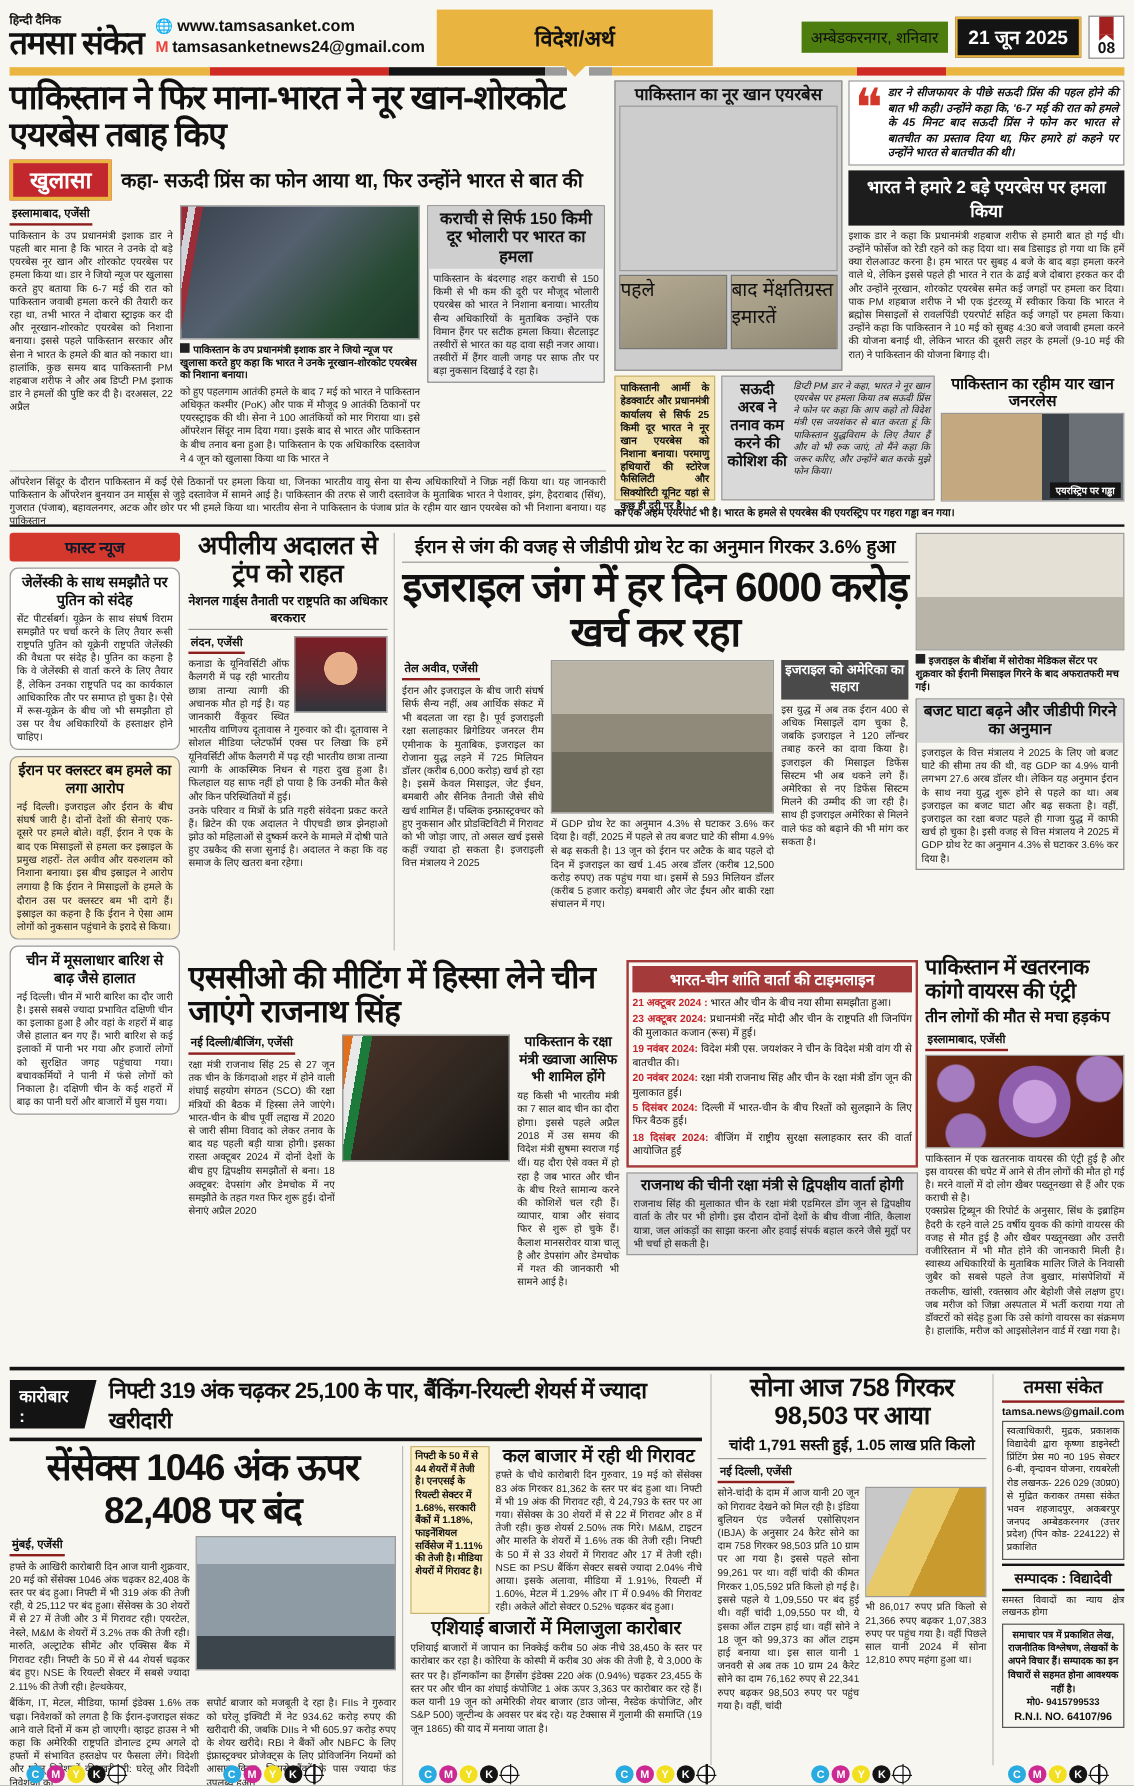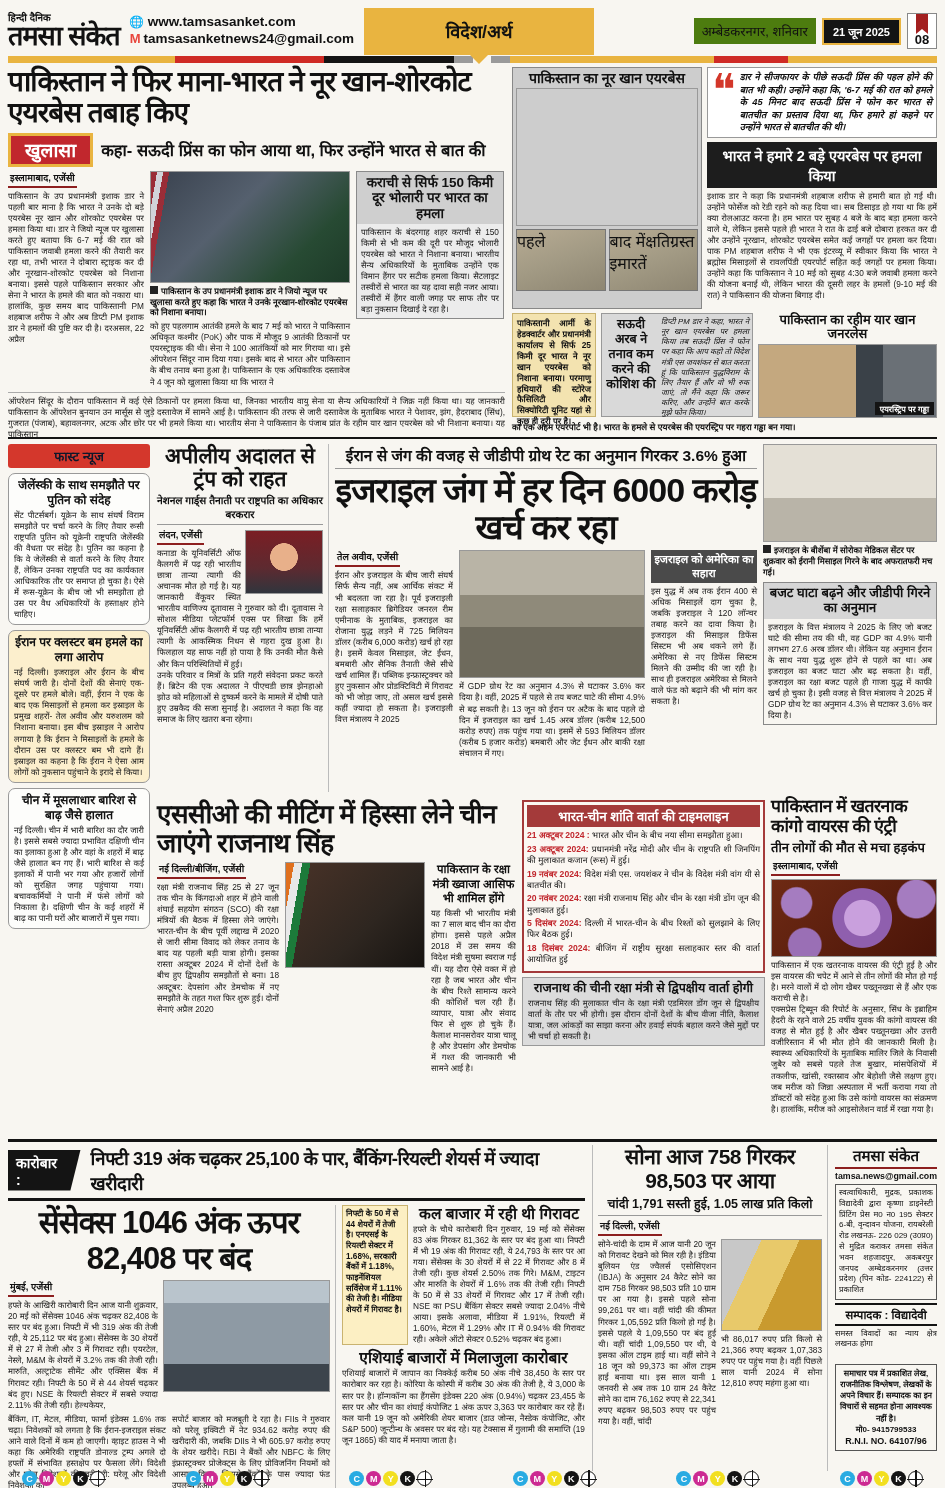--- a/index.html
+++ b/index.html
@@ -15,21 +15,21 @@
   .contact-block { font-size:13.5px; font-weight:bold; line-height:1.25; }
   .contact-row { display:flex; align-items:center; gap:3px; }
   .globe-icon { font-size:12px; }
   .gmail-icon { color:#e8453c; font-weight:900; font-size:13px; }
   .section-tab { position:relative; background:#e9b440; flex:0 0 230px; text-align:center;
                  font-size:18px; font-weight:800; padding:11px 0 12px; align-self:flex-start; }
   .section-tab:after { content:""; position:absolute; left:50%; bottom:-9px; margin-left:-10px;
                  border-left:10px solid transparent; border-right:10px solid transparent; border-top:10px solid #e9b440; }
   .head-right { margin-left:auto; display:flex; align-items:center; gap:6px; }
   .place-chip { background:#4d7c0f; font-size:13px; font-weight:400; padding:4px 8px; }
-  .date-chip { background:#141414; color:#fff; font-size:11px; font-weight:800; padding:4px 9px; border:2px solid #e9b440; }
+  .date-chip { background:#141414; color:#fff; font-size:16px; font-weight:800; padding:4px 9px; border:2px solid #e9b440; }
   .page-badge { position:relative; width:30px; height:36px; background:#fff; border:1px solid #888;
                 text-align:center; font-size:13px; font-weight:800; padding-top:18px; }
   .page-badge .ribbon { position:absolute; top:0; left:8px; width:12px; height:15px; background:#a32020; }
   .page-badge .ribbon:after { content:""; position:absolute; bottom:-5px; left:0;
                 border-left:6px solid #a32020; border-right:6px solid #a32020; border-bottom:5px solid transparent; }
   .color-strip { height:7px; margin:2px 0 4px; background:linear-gradient(90deg,
       #e9b440 0 18%, #cf2b25 18% 34%, #141414 34% 48%, #9a9a9a 48% 50%, #f8f6f1 50% 52%,
       #9a9a9a 52% 54%, #e9b440 54% 76%, #cf2b25 76% 84%, #e9b440 84% 100%); }
 
   
@@ -71,21 +71,21 @@
   .nk-thumbs { display:flex; gap:3px; margin-top:3px; }
   .nk-thumb { position:relative; flex:1; height:62px; background:
       linear-gradient(160deg,#b7ab93 0%, #a29a84 50%, #8e8672 100%); border:1px solid #777; }
   .nk-right { flex:1; display:flex; flex-direction:column; }
   .quote-box { display:flex; gap:4px; border:1px solid #999; padding:3px 4px; background:#fff; }
   .quote-mark { color:#d3372a; font-size:44px; line-height:.9; font-family:"Liberation Serif",serif; }
   .quote-txt { font-size:9.3px; font-weight:bold; font-style:italic; line-height:1.35; text-align:justify; }
   .bar-title { background:#1d1d1d; color:#fff; font-size:14.5px; font-weight:800; text-align:center; padding:3px 2px; margin:4px 0 3px; }
   .lr-row2 { display:flex; gap:5px; height:104px; }
   .yellow-box { width:84px; background:#f3e3b0; border:1px solid #c9b370; font-size:8.4px; font-weight:bold; line-height:1.3; padding:4px; text-align:justify; }
-  .saudi-box { width:152px; background:#d9d9d9; border:1px solid #999; display:flex; gap:4px; padding:3px; }
+  .saudi-box { width:178px; background:#d9d9d9; border:1px solid #999; display:flex; gap:4px; padding:3px; }
   .saudi-title { width:52px; font-size:12.5px; font-weight:800; text-align:center; line-height:1.2; }
   .saudi-body { flex:1; font-size:7.8px; font-style:italic; line-height:1.3; text-align:justify; }
   .rahim-box { flex:1; }
   .rahim-title { font-size:13px; font-weight:800; text-align:center; line-height:1.1; }
   .rahim-img { height:74px; margin-top:2px; background:
       linear-gradient(90deg,#c4a87f 0 55%, #3a4148 55% 70%, #6a7076 70% 100%); }
   .lr-caption { font-size:8.6px; font-weight:bold; }
 
   
   .mid-band { display:flex; gap:7px; height:700px; padding-top:5px; }
@@ -184,21 +184,21 @@
   .gold-c1 { width:118px; }
   .gold-photo { flex:1; height:92px; background:
       linear-gradient(115deg,#c8c8c8 0 28%, #e8c96a 28% 55%, #c99a2e 55% 100%); }
   .gold-c2 { margin-top:3px; }
   .imprint-col { flex:1; font-size:8px; }
   .imprint-title { font-size:15px; font-weight:800; text-align:center; border-bottom:2px solid #8d1f1f; padding-bottom:2px; }
   .imprint-email { font-size:8.8px; font-weight:bold; text-align:center; margin:2px 0 3px; }
   .imprint-box { border:1px solid #555; padding:3px; text-align:justify; line-height:1.35; }
   .imprint-editor { font-size:11.5px; font-weight:800; text-align:center; border-top:2px solid #141414; border-bottom:2px solid #141414; margin:3px 0; padding:2px 0; }
   .imprint-jur { text-align:justify; line-height:1.3; }
-  .imprint-disc { border:1px solid #555; padding:3px; text-align:center; font-weight:bold; line-height:1.4; margin-top:14px; }
+  .imprint-disc { border:1px solid #555; padding:3px; text-align:center; font-weight:bold; line-height:1.4; margin-top:3px; }
   .imprint-rni { font-weight:800; text-align:center; font-size:9px; }
 
   
   .cmyk-row { position:absolute; left:0; right:0; bottom:2px; display:flex; justify-content:space-between; padding:0 22px; }
   .cmyk-group { display:flex; gap:2px; align-items:center; }
   .dot { width:15px; height:15px; border-radius:50%; color:#fff; font-size:9px; font-weight:800;
          display:flex; align-items:center; justify-content:center; }
   .dot.c { background:#29abe2; } .dot.m { background:#cc2a92; } .dot.y { background:#f2df1f; color:#fff; }
   .dot.k { background:#141414; }
   .reg-mark { width:15px; height:15px; border-radius:50%; border:1.5px solid #141414; position:relative; background:#fff; }

